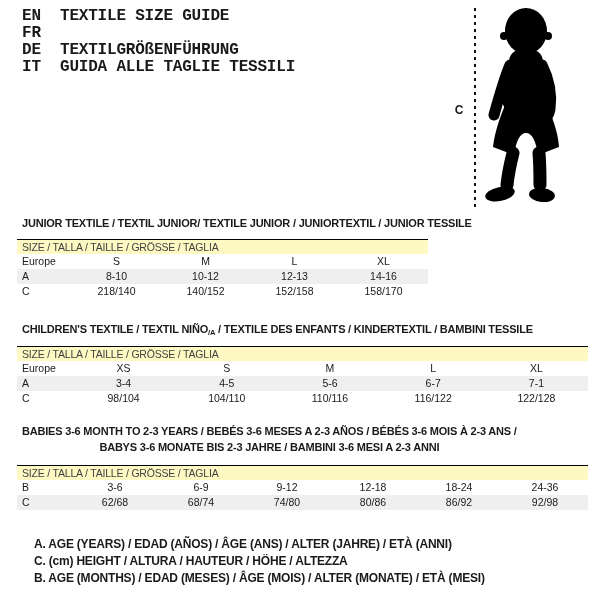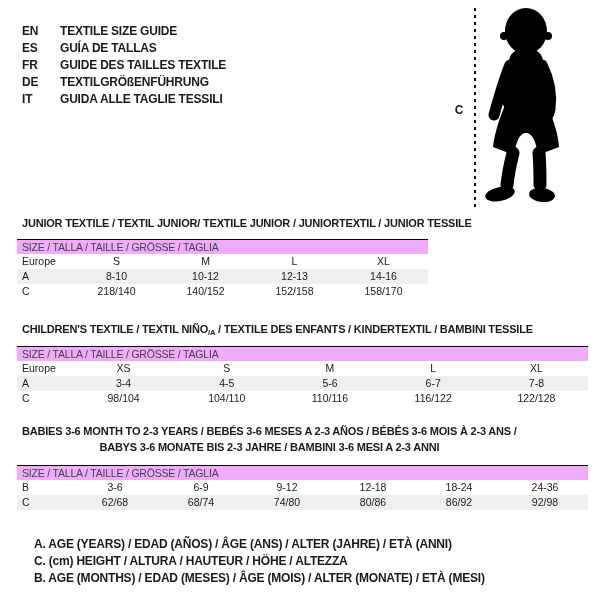--- a/index.html
+++ b/index.html
@@ -3,21 +3,21 @@
 <meta charset="utf-8">
 <style>
   * { margin:0; padding:0; box-sizing:border-box; }
   html,body { background:#fff; }
   .page {
     position:relative; width:600px; height:600px; background:#ffffff;
     font-family:"Liberation Sans","DejaVu Sans",sans-serif; color:#1a1a1a;
     overflow:hidden;
   }
   
-  .langs { position:absolute; left:22px; top:23px; font-weight:bold; font-size:12px; letter-spacing:-0.2px; }
+  .langs { position:absolute; left:22px; top:8px; font-weight:bold; font-size:16px; letter-spacing:-0.2px;font-family:Liberation Mono, monospace; }
   .lang-row { display:grid; grid-template-columns:38px auto; height:17px; line-height:17px; white-space:nowrap; }
   
   .height-line {
     position:absolute; left:474px; top:8px; width:2px; height:200px;
     background:repeating-linear-gradient(to bottom,#111 0 3px,transparent 3px 7px);
   }
   .c-label { position:absolute; left:450px; top:103px; width:18px; text-align:center; font-weight:bold; font-size:12px; }
   .baby { position:absolute; left:480px; top:5px; width:88px; height:202px; }
   
   .tbl-title { font-size:11px; font-weight:bold; letter-spacing:-0.2px; white-space:nowrap; position:absolute; }
@@ -25,21 +25,21 @@
   .s2-title { left:22px; top:323px; }
   .s3-title { left:22px; top:423px; line-height:16px;text-align:center; }
   .s3-title .line { display:block; }
   .sub { font-size:7.5px; vertical-align:-2px; }
   
   .size-table { position:absolute; }
   .s1-table { left:17px; top:239px; width:411px; }
   .s2-table { left:17px; top:346px; width:571px; }
   .s3-table { left:17px; top:465px; width:571px; }
   .size-bar {
-    height:15px; line-height:14px; background:#f0abfc; color:#424242;
+    height:15px; line-height:14px; background:#fef9c3; color:#424242;
     border-top:1px solid #000; font-size:10.5px; padding-left:5px;
     letter-spacing:-0.2px; white-space:nowrap;
   }
   .row { display:grid; height:15px; line-height:15px; font-size:10.5px; }
   .cols-4 .row { grid-template-columns:55px repeat(4,1fr); }
   .cols-5 .row { grid-template-columns:55px repeat(5,1fr); }
   .cols-6 .row { grid-template-columns:55px repeat(6,1fr); }
   .row.shaded { background:#efefef; }
   .cell { text-align:center; white-space:nowrap; }
   .cell.label { text-align:left; padding-left:5px; }
@@ -51,26 +51,21 @@
 <body>
 
 <div class="page">
 
   <div class="langs">
     <div class="lang-row">
       <span>EN</span>
       <span>TEXTILE SIZE GUIDE</span>
     </div>
     <div class="lang-row">
-      <span>ES</span>
-      <span>GUÍA DE TALLAS</span>
-    </div>
-    <div class="lang-row">
       <span>FR</span>
-      <span>GUIDE DES TAILLES TEXTILE</span>
     </div>
     <div class="lang-row">
       <span>DE</span>
       <span>TEXTILGRÖßENFÜHRUNG</span>
     </div>
     <div class="lang-row">
       <span>IT</span>
       <span>GUIDA ALLE TAGLIE TESSILI</span>
     </div>
   </div>
@@ -130,21 +125,21 @@
       <div class="cell">M</div>
       <div class="cell">L</div>
       <div class="cell">XL</div>
     </div>
     <div class="row shaded">
       <div class="cell label">A</div>
       <div class="cell">3-4</div>
       <div class="cell">4-5</div>
       <div class="cell">5-6</div>
       <div class="cell">6-7</div>
-      <div class="cell">7-8</div>
+      <div class="cell">7-1</div>
     </div>
     <div class="row">
       <div class="cell label">C</div>
       <div class="cell">98/104</div>
       <div class="cell">104/110</div>
       <div class="cell">110/116</div>
       <div class="cell">116/122</div>
       <div class="cell">122/128</div>
     </div>
   </div>

